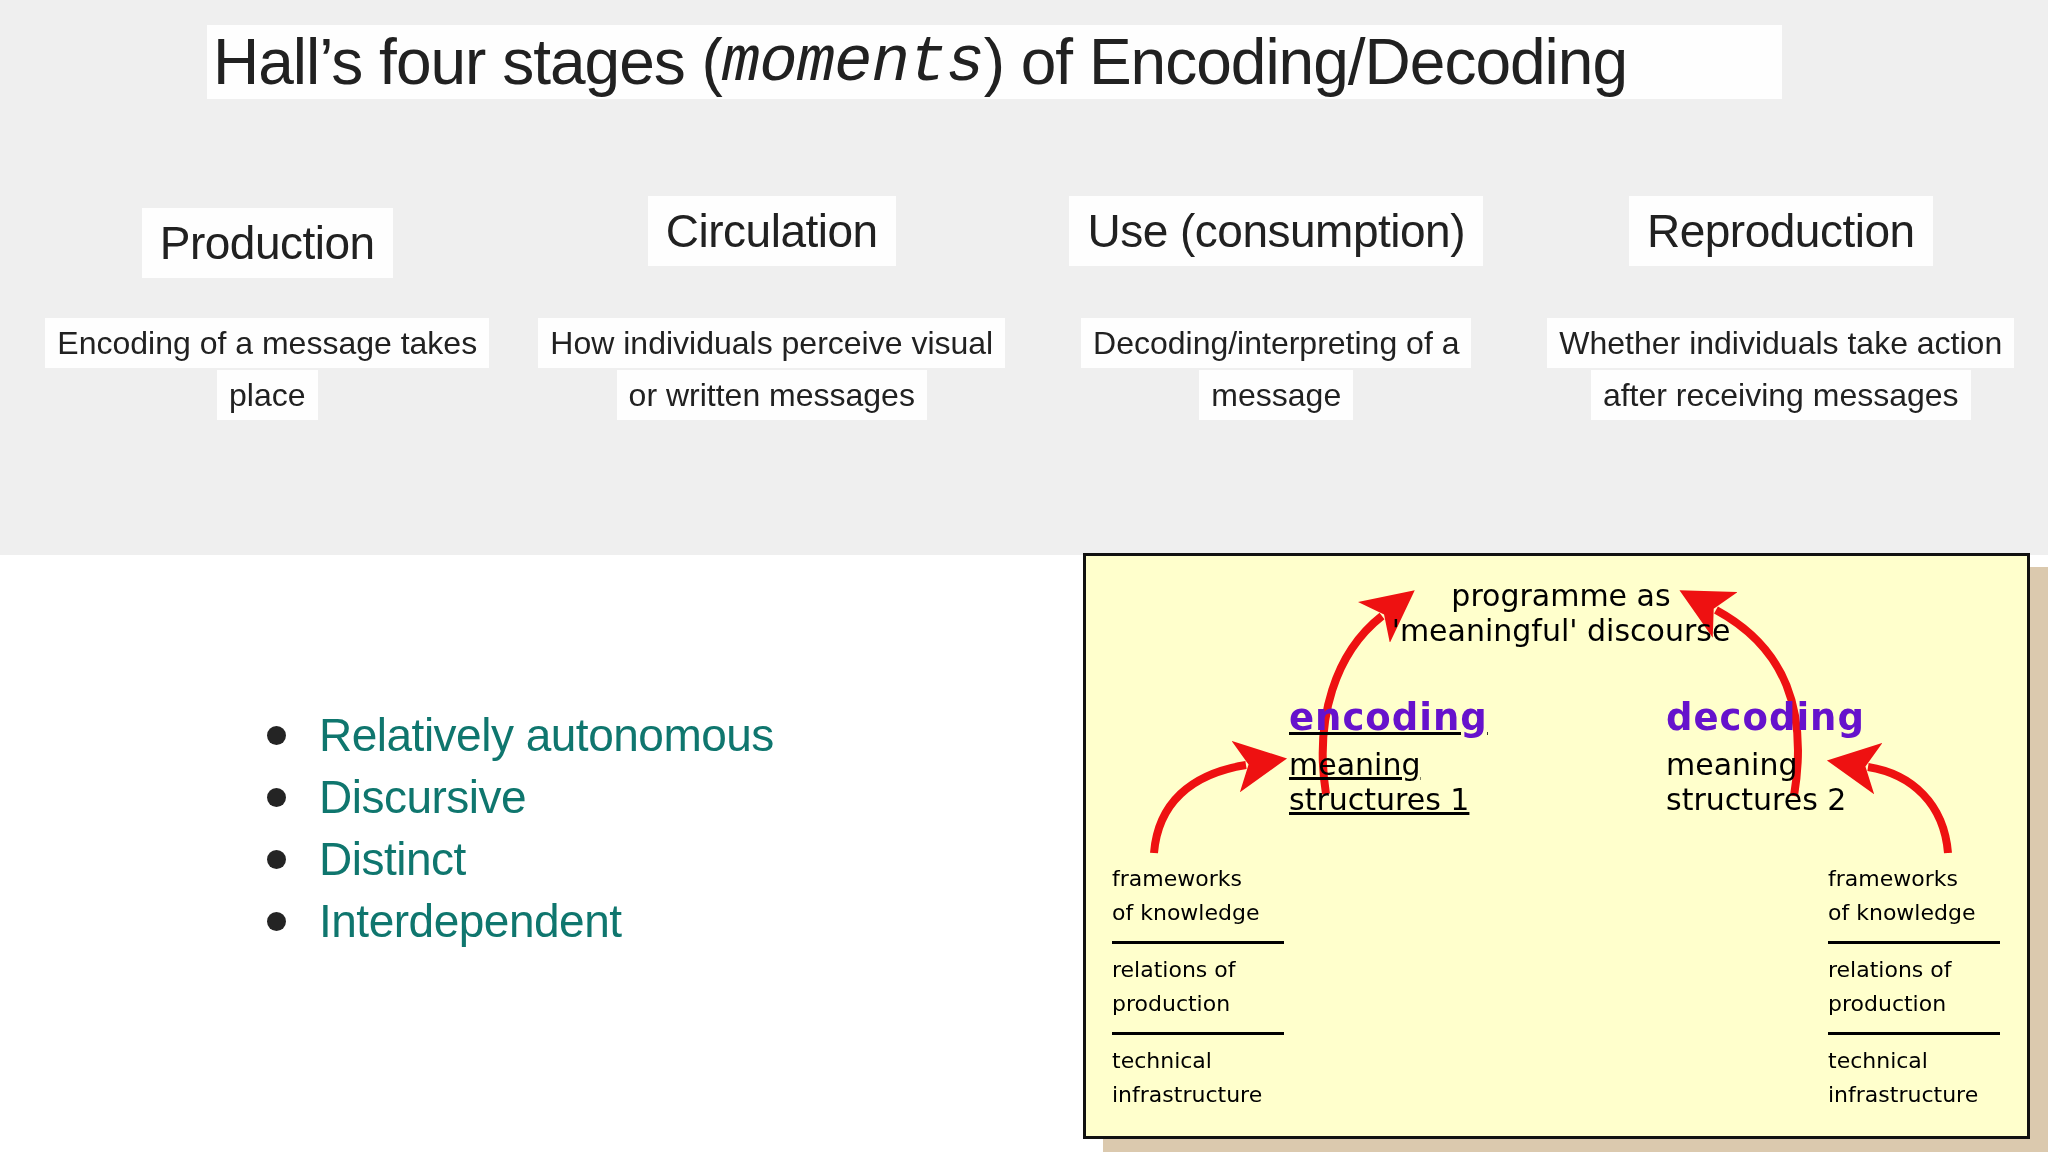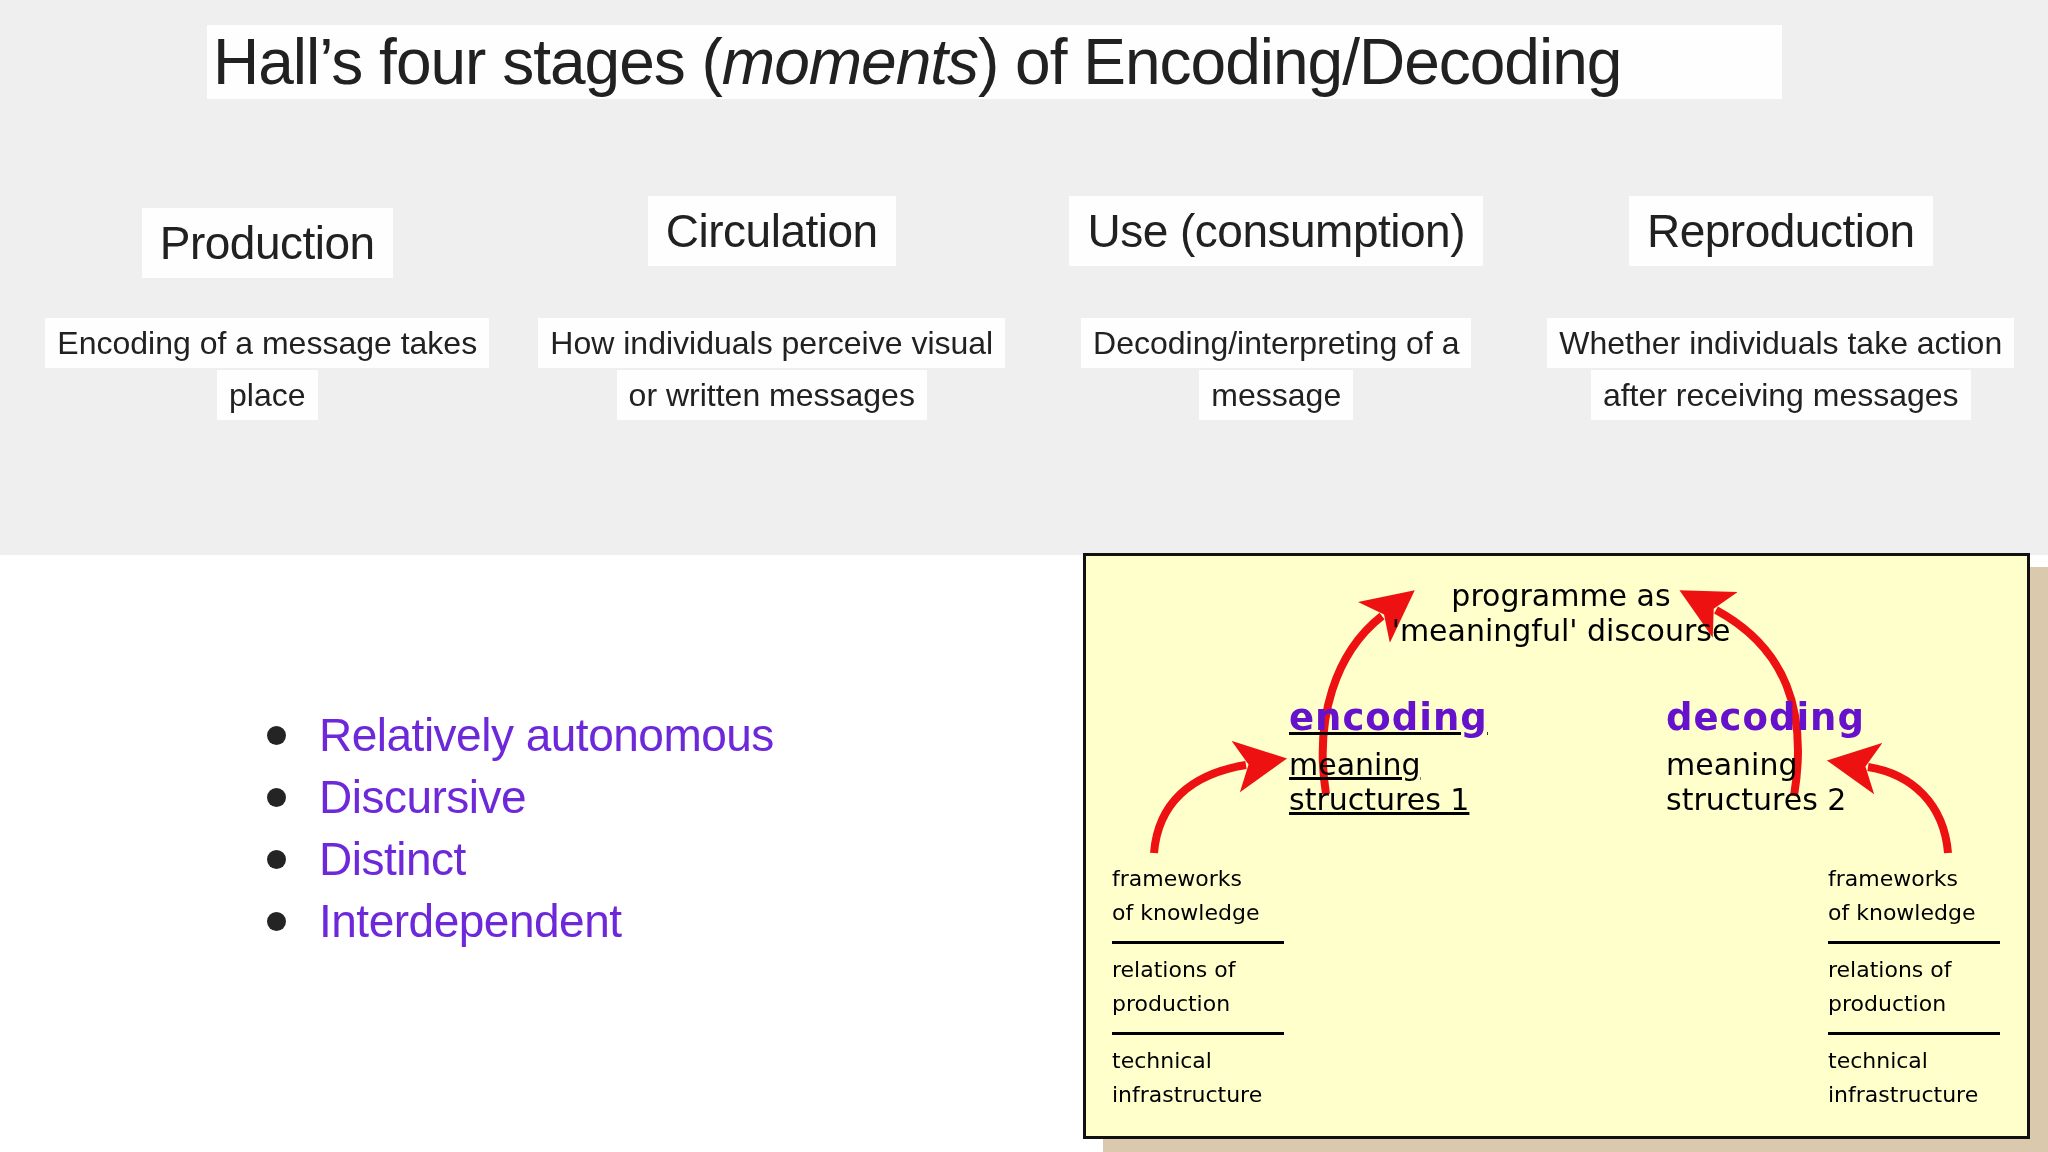--- a/index.html
+++ b/index.html
@@ -25,21 +25,21 @@
     width: 1575px; height: 74px;
     background: #fefefe;
     display: flex; align-items: flex-end;
     padding-left: 6px;
     box-sizing: border-box;
     white-space: nowrap;
   }
   .title-strip .t {
     font-size: 64px; color: #212121; letter-spacing: -1px;
   }
-  .title-strip .t.it { font-style: italic; }
+  .title-strip .t.it { font-style: italic; font-family: Liberation Mono, monospace; }
 
   
   .columns {
     position: absolute; left: 15px; top: 196px;
     width: 2018px; display: flex;
   }
   .col { width: 504.5px; text-align: center; }
   .stage-title {
     display: inline-block;
     background: #fefefe;
@@ -63,21 +63,21 @@
     position: absolute; left: 267px; top: 712px;
   }
   .bullet-item {
     display: flex; align-items: center;
     height: 46px; margin-bottom: 16px;
   }
   .bullet-dot {
     width: 19px; height: 19px; border-radius: 50%;
     background: #242424; margin-right: 33px; flex: 0 0 auto;
   }
-  .bullet-text { font-size: 46px; color: #6d28d9; letter-spacing: -0.5px; }
+  .bullet-text { font-size: 46px; color: #0f766e; letter-spacing: -0.5px; }
 
   
   .diagram-shadow {
     position: absolute; left: 1103px; top: 567px;
     width: 953px; height: 592px;
     background: #dbc9ae;
   }
   .diagram {
     position: absolute; left: 1083px; top: 553px;
     width: 947px; height: 586px;

